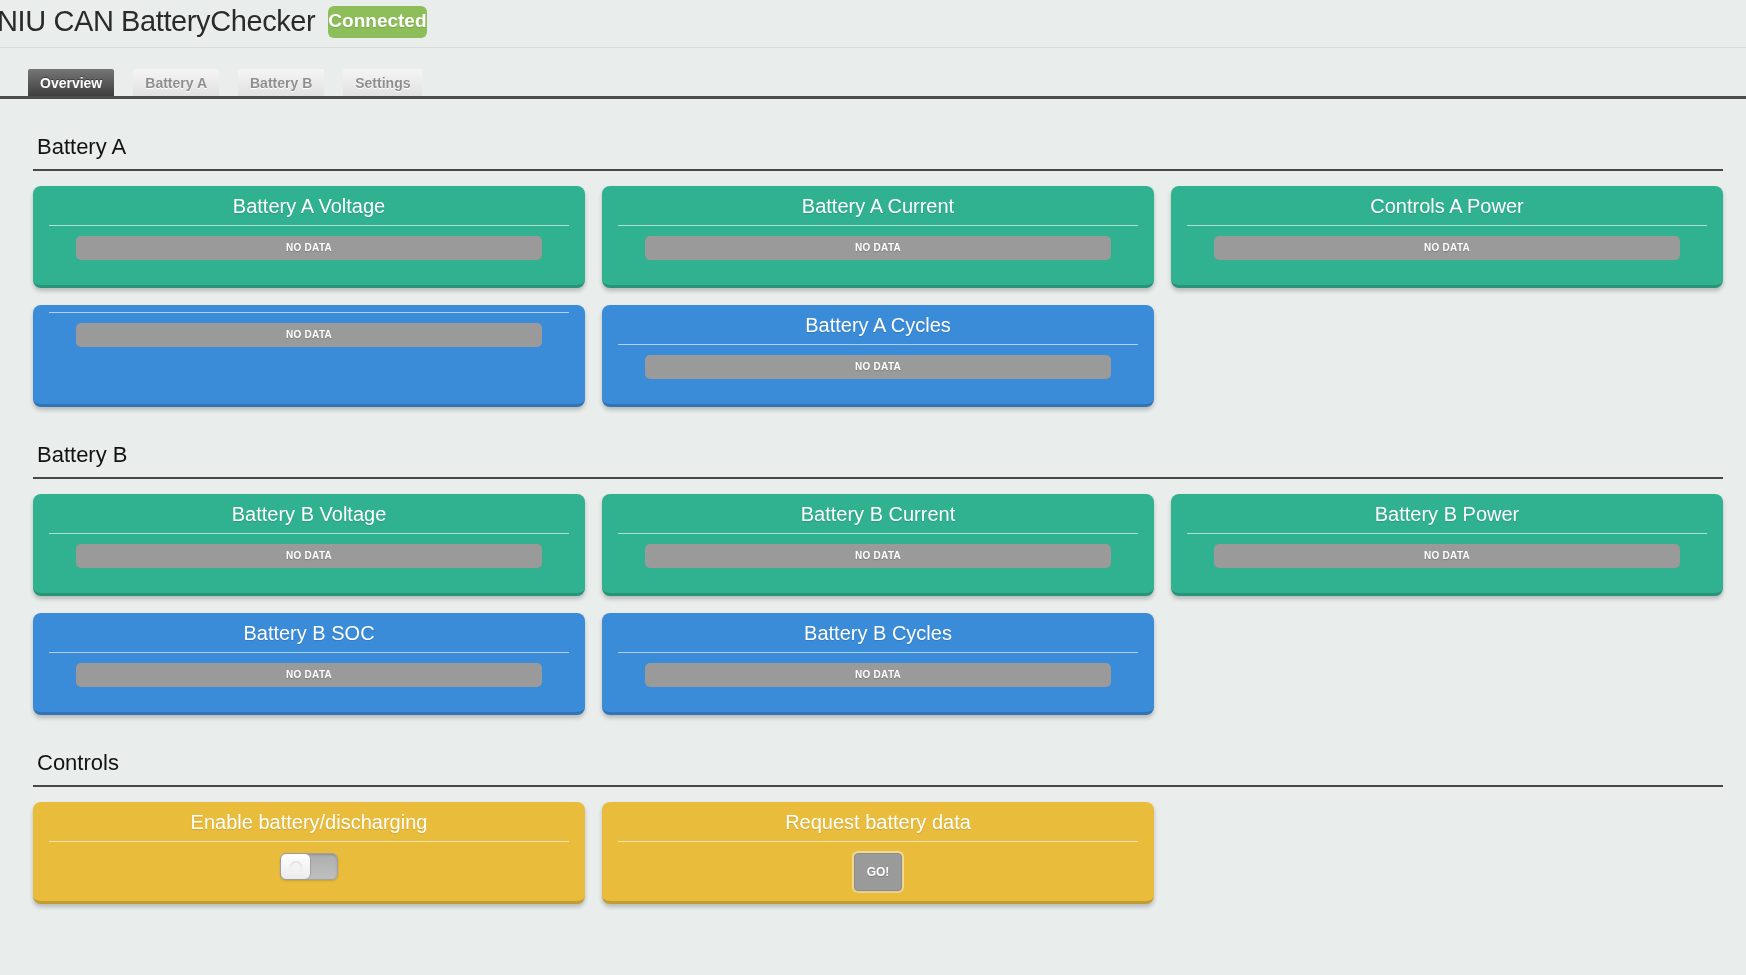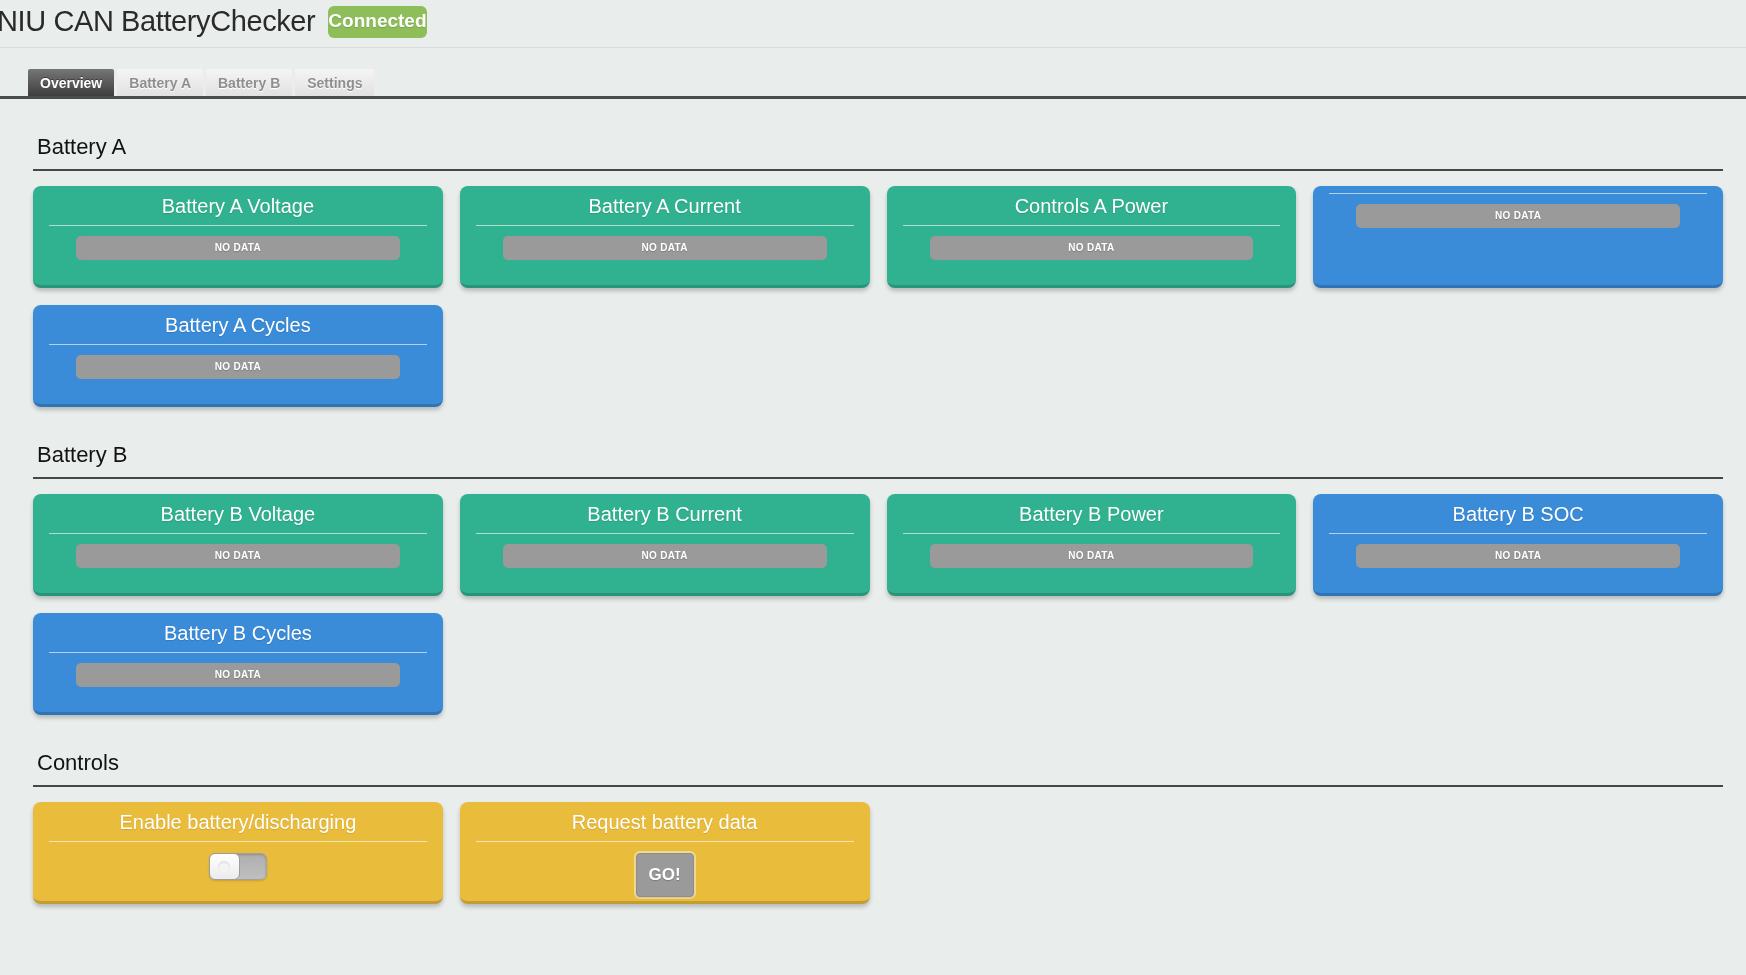--- a/index.html
+++ b/index.html
@@ -37,21 +37,21 @@
     border-radius: 6px;
     text-shadow: 0 1px 1px rgba(0,0,0,.15);
   }
 
   
   .tab-bar {
     margin-top: 21px;
     padding-left: 28px;
     border-bottom: 3px solid #4c4c4c;
     display: flex;
-    gap: 3px;
+    gap: 19px;
     align-items: flex-end;
   }
   .tab {
     display: block;
     padding: 6px 12px 5px;
     font-size: 14px;
     font-weight: 700;
     color: #8f8f8f;
     background: linear-gradient(#f5f5f5, #e1e1e1);
     text-shadow: 0 1px 0 #ffffff;
@@ -74,21 +74,21 @@
     color: #121212;
   }
   .section-rule {
     border: 0;
     border-top: 2px solid #474747;
     margin: 0;
   }
   .card-grid {
     margin-top: 15px;
     display: grid;
-    grid-template-columns: repeat(4, 1fr);
+    grid-template-columns: repeat(3, 1fr);
     column-gap: 36px;
     row-gap: 39px;
     gap: 17px;
   }
 
   
   .card {
     height: 102px;
     border-radius: 8px;
     color: #ffffff;
@@ -159,21 +159,21 @@
     border-radius: 50%;
     background: #f3f3f3;
     box-shadow: inset 0 1px 2px rgba(0,0,0,.12);
   }
 
   
   .go-btn {
     font-family: inherit;
     background: #9a9a9a;
     color: #ffffff;
-    font-size: 17px;
+    font-size: 12px;
     font-weight: 700;
     border: 1px solid #8d8d8d;
     border-radius: 4px;
     padding: 11px 12px;
     box-shadow: 0 0 0 2px rgba(255,255,255,.45), 0 1px 2px rgba(0,0,0,.2);
     text-shadow: 0 1px 1px rgba(0,0,0,.2);
     cursor: pointer;
   }
 </style>
 </head>

